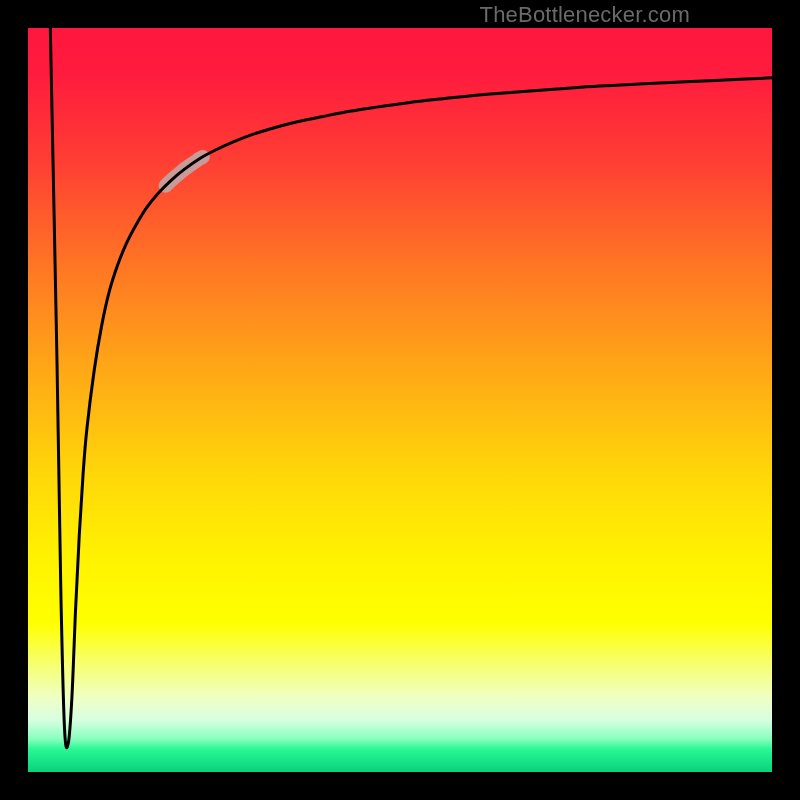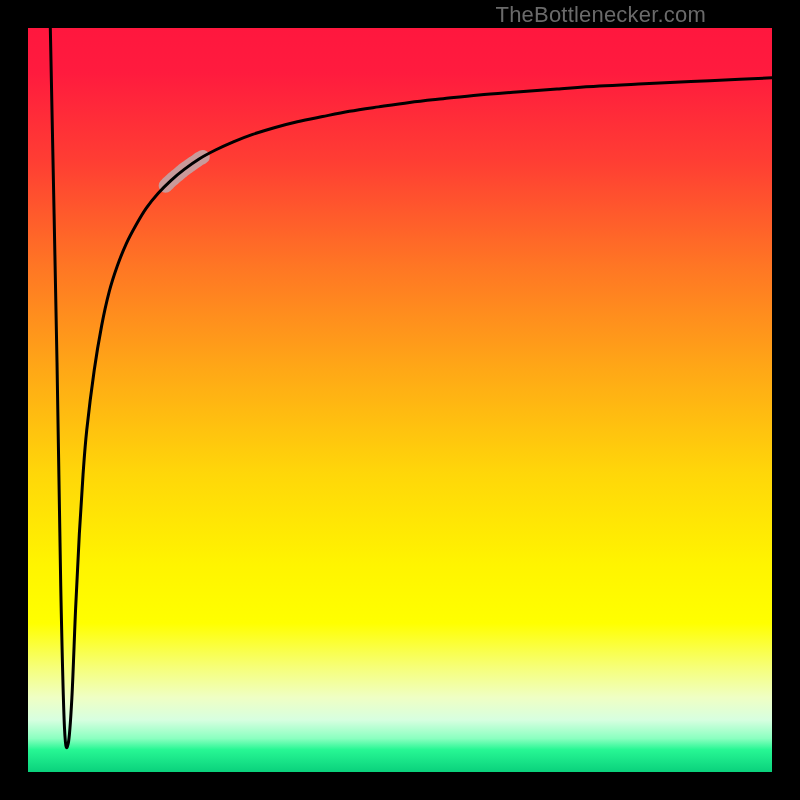--- a/index.html
+++ b/index.html
@@ -7,21 +7,20 @@
     padding: 0;
     width: 800px;
     height: 800px;
     background: #ffffff;
     font-family: Arial, Helvetica, sans-serif;
   }
   .container {
     position: relative;
     width: 696px;
     height: 800px;
-    padding-left: 16px;
   }
   .watermark {
     position: absolute;
     top: 2px;
     right: 6px;
     font-size: 22px;
     font-weight: 400;
     color: #6a6a6a;
     letter-spacing: 0.2px;
     z-index: 10;

